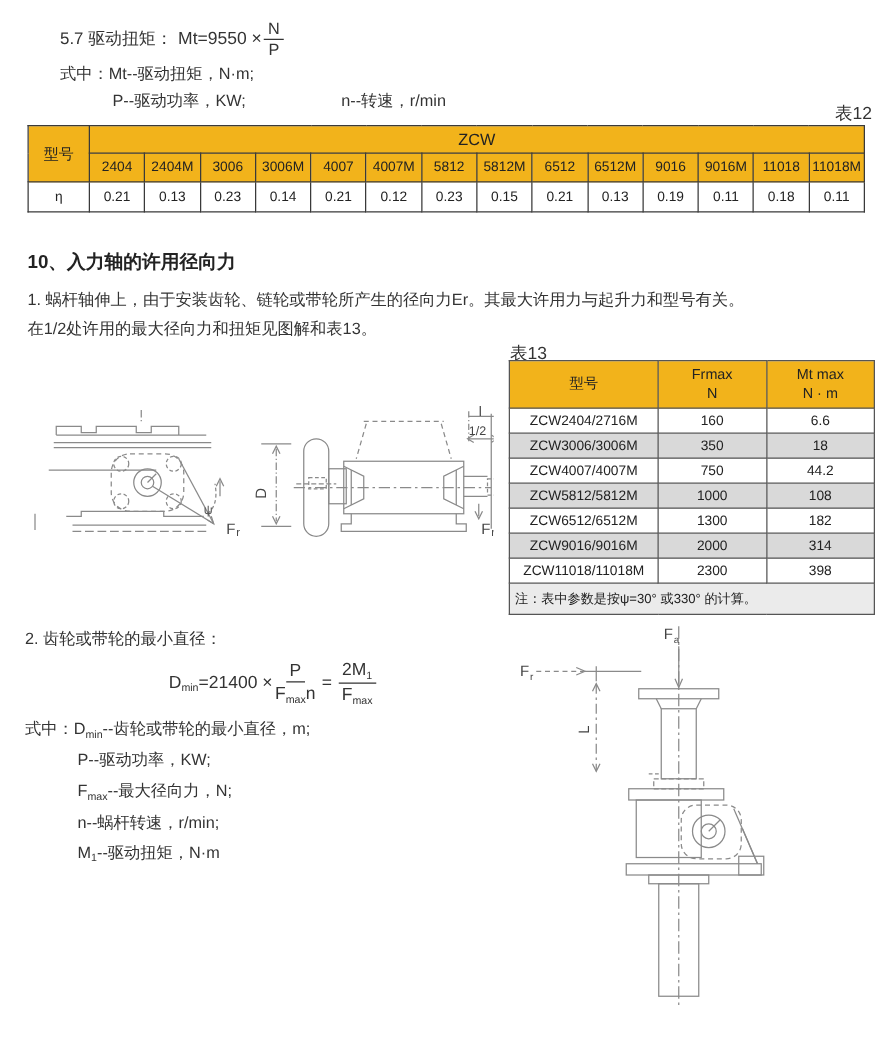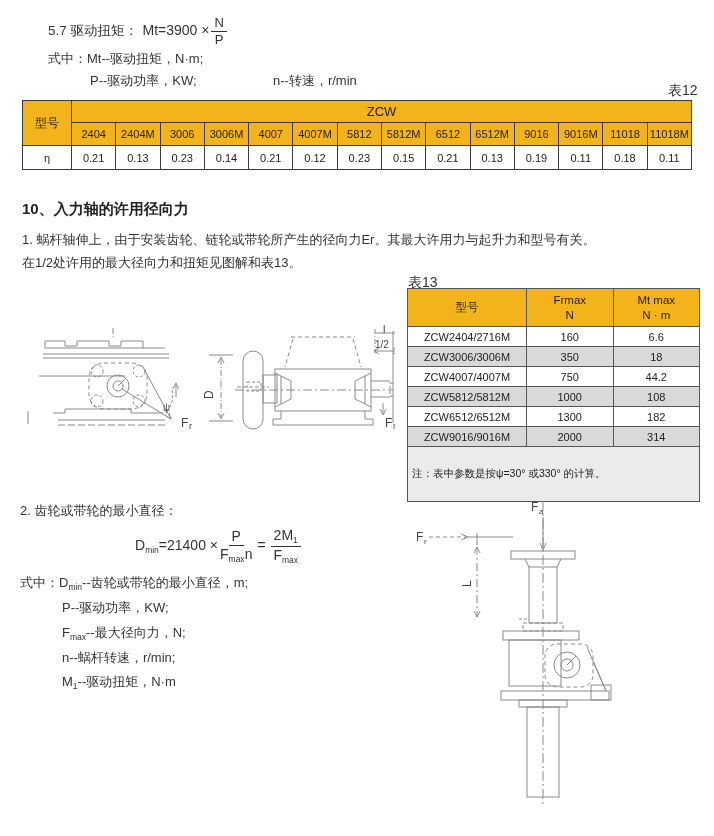--- a/index.html
+++ b/index.html
@@ -21,32 +21,32 @@
   table.t12 td{border:1px solid #3a3a3a;text-align:center;vertical-align:middle;padding:0;height:22px;background:#fff;}
   table.t12 td.hdr{background:#F2B31B;}
   table.t12 td.zcw{font-size:13px;height:21px;}
   table.t12 td.mcol{width:48px;font-size:12px;}
 
   
   table.t13{border-collapse:collapse;table-layout:fixed;width:293px;font-size:11px;color:#222;}
   table.t13 td{border:1px solid #555;text-align:center;vertical-align:middle;padding:0;height:19px;background:#fff;}
   table.t13 td.hdr{background:#F2B31B;height:37px;font-size:11.5px;line-height:1.25;}
   table.t13 tr.alt td{background:#D9D9D9;}
-  table.t13 td.note{background:#EBEBEB;text-align:left;padding:19px 4px;font-size:10.5px;height:16px;white-space:nowrap;}
+  table.t13 td.note{background:#EBEBEB;text-align:left;padding:4px 4px;font-size:10.5px;height:16px;white-space:nowrap;}
   table.t13 td.c1{width:118px;}
 
   .h10{font-size:15px;font-weight:bold;color:#222;}
   svg text{font-family:"Liberation Sans","DejaVu Sans",sans-serif;}
 </style>
 </head>
 <body>
 
 <div class="abs" style="left:48px;top:16px;">
   <span class="txt" style="font-size:13.5px">5.7 驱动扭矩：</span>
-  <span class="txt" style="font-size:14px">Mt=3900 ×</span><span class="frac" style="font-size:13px">
+  <span class="txt" style="font-size:14px">Mt=9550 ×</span><span class="frac" style="font-size:13px">
       <span class="num">N</span>
       <span class="den">P</span>
     </span>
 </div>
 <div class="abs txt" style="left:48px;top:50px;">式中：Mt--驱动扭矩，N·m;</div>
 <div class="abs txt" style="left:90px;top:72px;">P--驱动功率，KW;</div>
 <div class="abs txt" style="left:273px;top:72px;">n--转速，r/min</div>
 
 <div class="abs caption" style="left:668px;top:82px;">表12</div>
 
@@ -136,20 +136,25 @@
     </tr>
     <tr>
       <td>ZCW6512/6512M</td>
       <td>1300</td>
       <td>182</td>
     </tr>
     <tr class="alt">
       <td>ZCW9016/9016M</td>
       <td>2000</td>
       <td>314</td>
+    </tr>
+    <tr>
+      <td>ZCW11018/11018M</td>
+      <td>2300</td>
+      <td>398</td>
     </tr>
     <tr>
       <td class="note" colspan="3">注：表中参数是按ψ=30° 或330° 的计算。</td>
     </tr>
   </tbody>
     </table>
 </div>
 
 <svg class="abs" style="left:25px;top:323px;" width="370" height="150" viewBox="0 0 370 150" fill="none" stroke="#8a8a8a" stroke-width="1">
 

